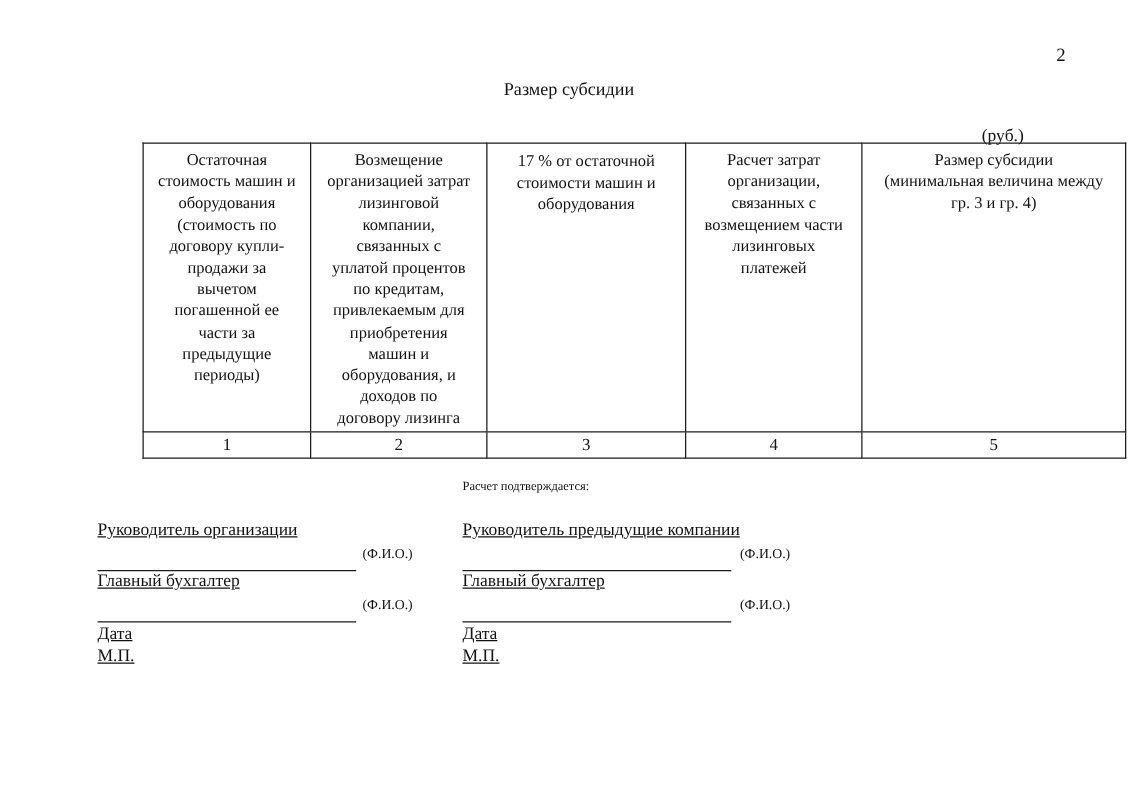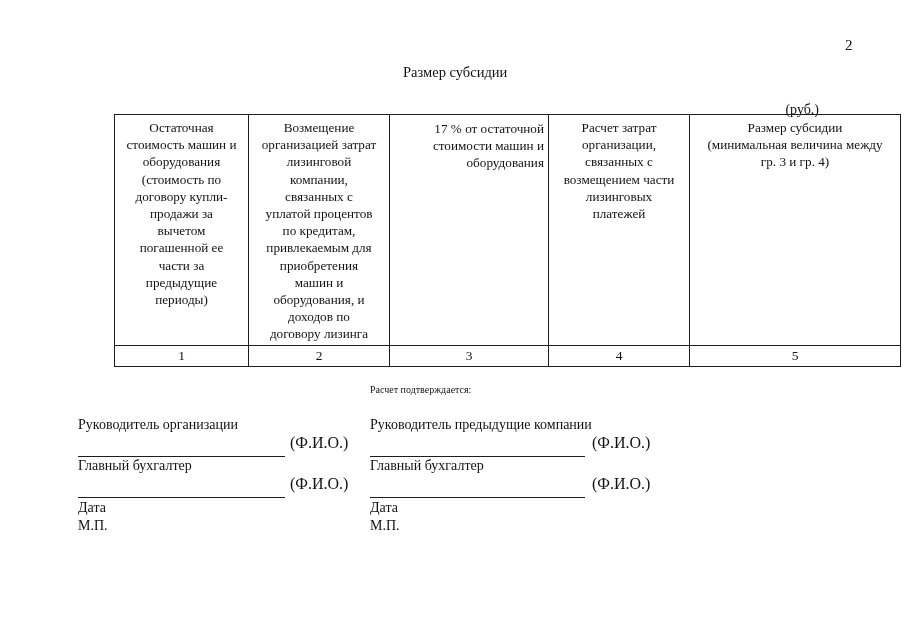--- a/index.html
+++ b/index.html
@@ -77,55 +77,56 @@
   .c2 { width: 141px; }
   .c3 { width: 159px; }
   .c4 { width: 141px; }
   .c5 { width: 211px; }
 
   .cell-text {
     display: block;
     white-space: pre-line;
   }
   .cell-3 .cell-text {
-    text-align: right;
+    text-align: center;
     padding-top: 1px;
   }
 
   
   .confirm-note {
     position: absolute;
     top: 381px;
     left: 370px;
     font-size: 10px;
     line-height: 18px;
     white-space: nowrap;
   }
 
   
   .sig-block {
     position: absolute;
     font-size: 14px;
     line-height: 18px;
+    text-decoration: underline;
   }
   .sig-left  { top: 416px; left: 78px;  width: 292px; }
   .sig-right { top: 416px; left: 370px; width: 300px; }
 
   .sig-role {
     white-space: nowrap;
     margin: 0;
   }
   .sig-fio-row {
     position: relative;
     height: 22px;
   }
   .sig-fio {
     position: absolute;
     top: 0;
-    font-size: 16px;
+    font-size: 11px;
     white-space: nowrap;
   }
   .sig-left .sig-fio  { left: 212px; }
   .sig-right .sig-fio { left: 222px; }
 
   .sig-rule {
     border: none;
     border-top: 1px solid #1d1d1d;
     margin: 0;
     height: 0;

